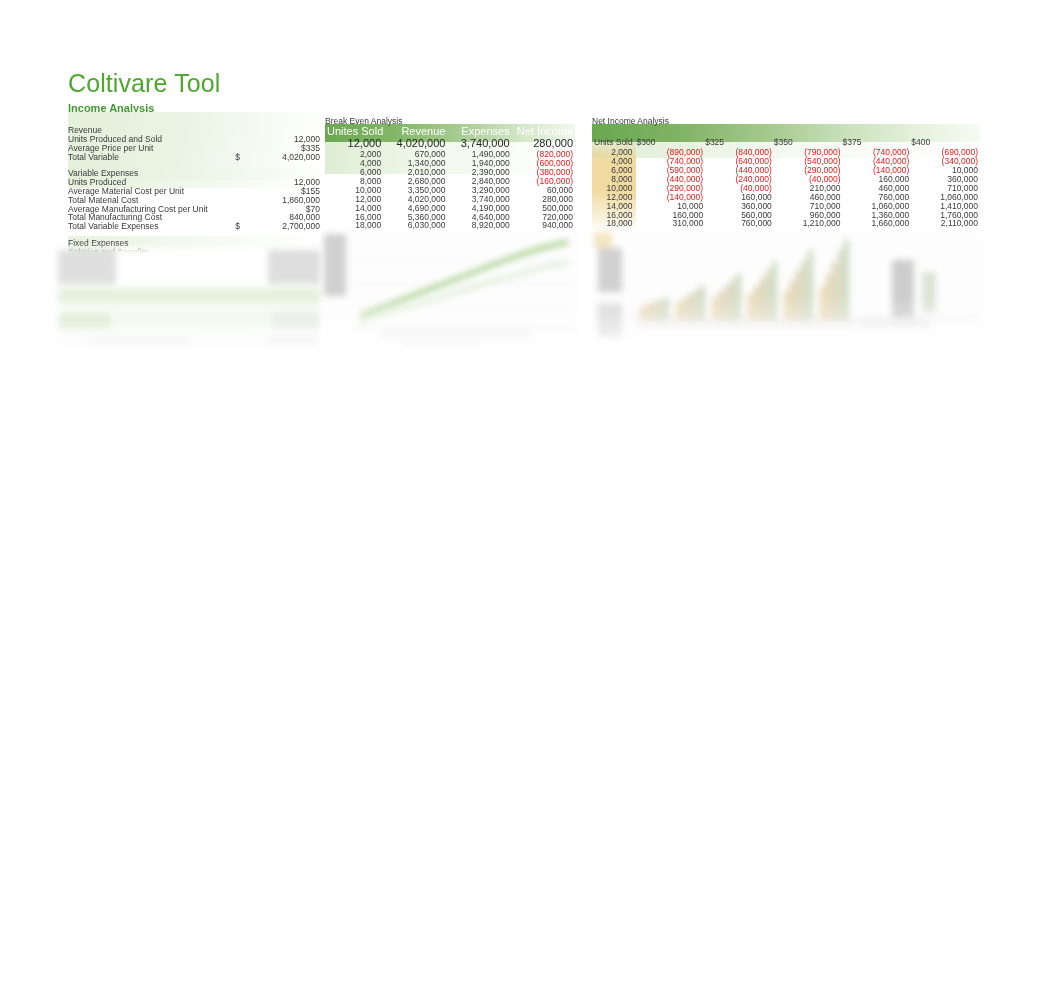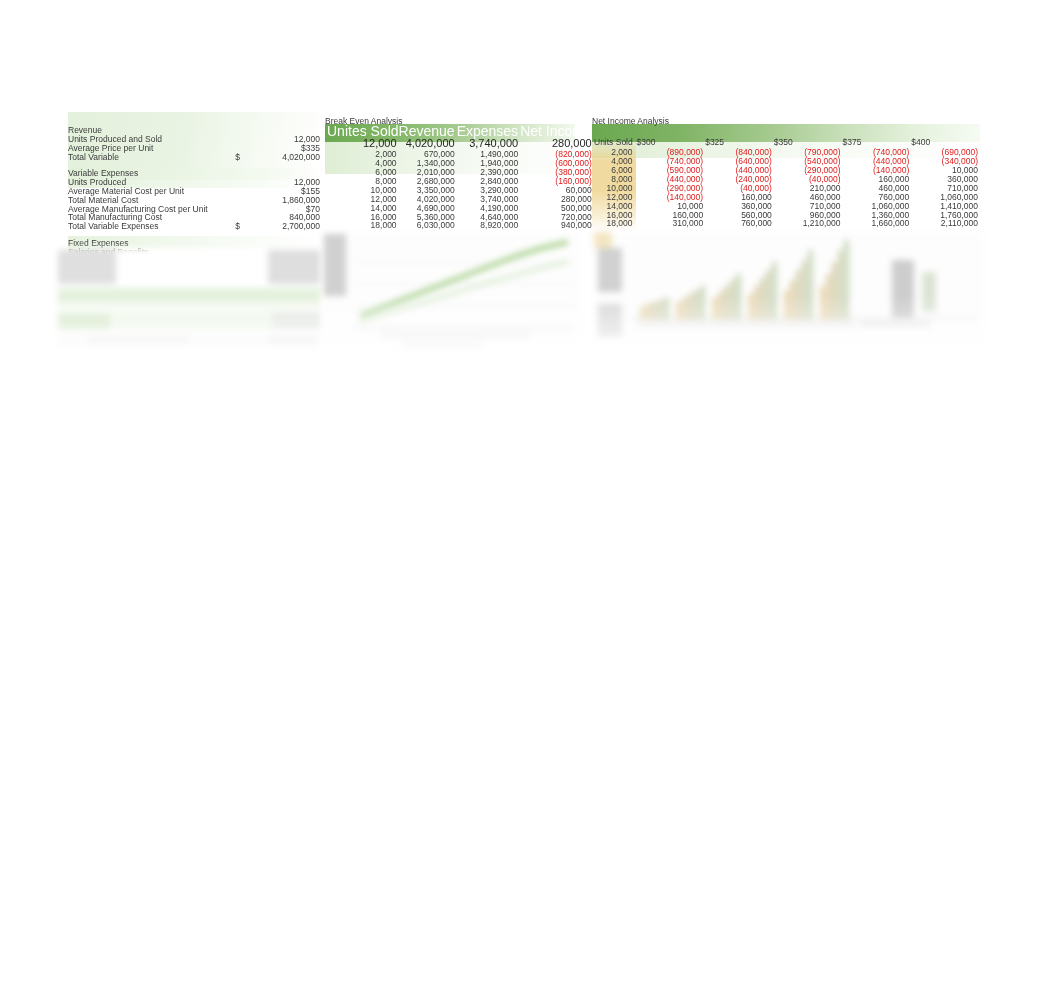--- a/index.html
+++ b/index.html
@@ -125,21 +125,21 @@
     width: 250px; height: 32px;
     background: linear-gradient(95deg,
         rgba(216,234,204,0.85) 0%,
         rgba(232,243,225,0.6) 45%,
         rgba(252,254,251,0.15) 100%);
     pointer-events: none;
   }
   #be-panel table { width: 250px; position: relative; }
   #be-panel th {
     color: #ffffff;
-    font-size: 14px;
+    font-size: 11px;
     line-height: 11px;
     height: 11px;
     text-align: right;
     padding-right: 2px;
   }
   #be-panel th.first { text-align: left; padding-left: 2px; padding-right: 0; }
   #be-panel td {
     text-align: right;
     padding-right: 2px;
     height: 8.9px;
@@ -236,20 +236,24 @@
         rgba(255,255,255,0.92) 80%,
         rgba(255,255,255,1) 100%);
     pointer-events: none;
   }
 </style>
 </head>
 <body>
 
 <div id="sheet">
 
+  <div id="title-block">
+    <div class="doc-title">Coltivare Tool</div>
+    <div class="doc-subtitle">Income Analysis</div>
+  </div>
 
   <div id="left-bg-a"></div>
   <div id="left-bg-b"></div>
   <div id="left-bg-c"></div>
 
   <div class="panel" id="left-panel">
     <table class="grid" id="is-table">
       <tbody id="is-body">
           <tr class="rowh">
             <td class="lbl sect-head">Revenue</td>

